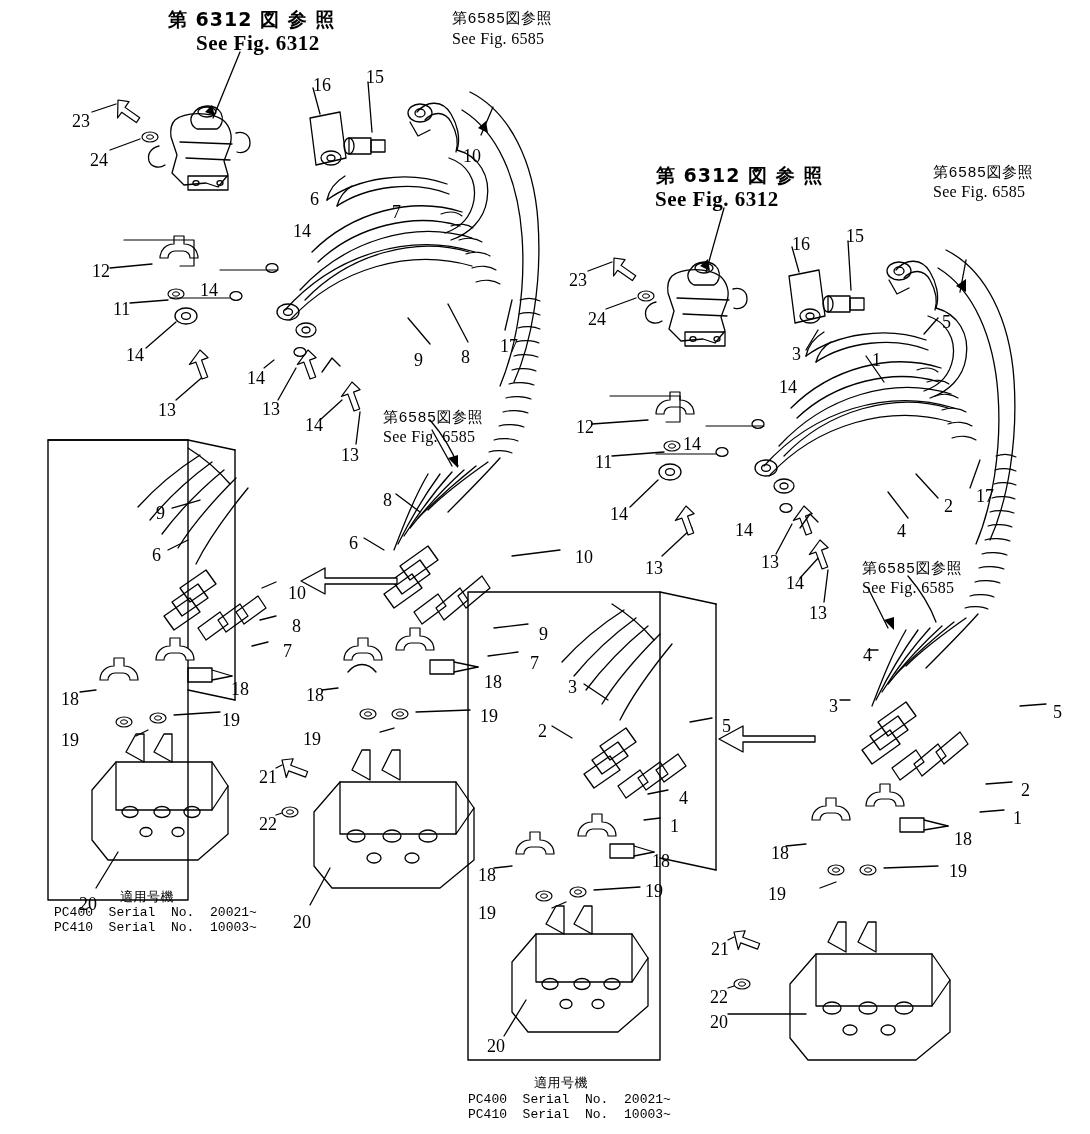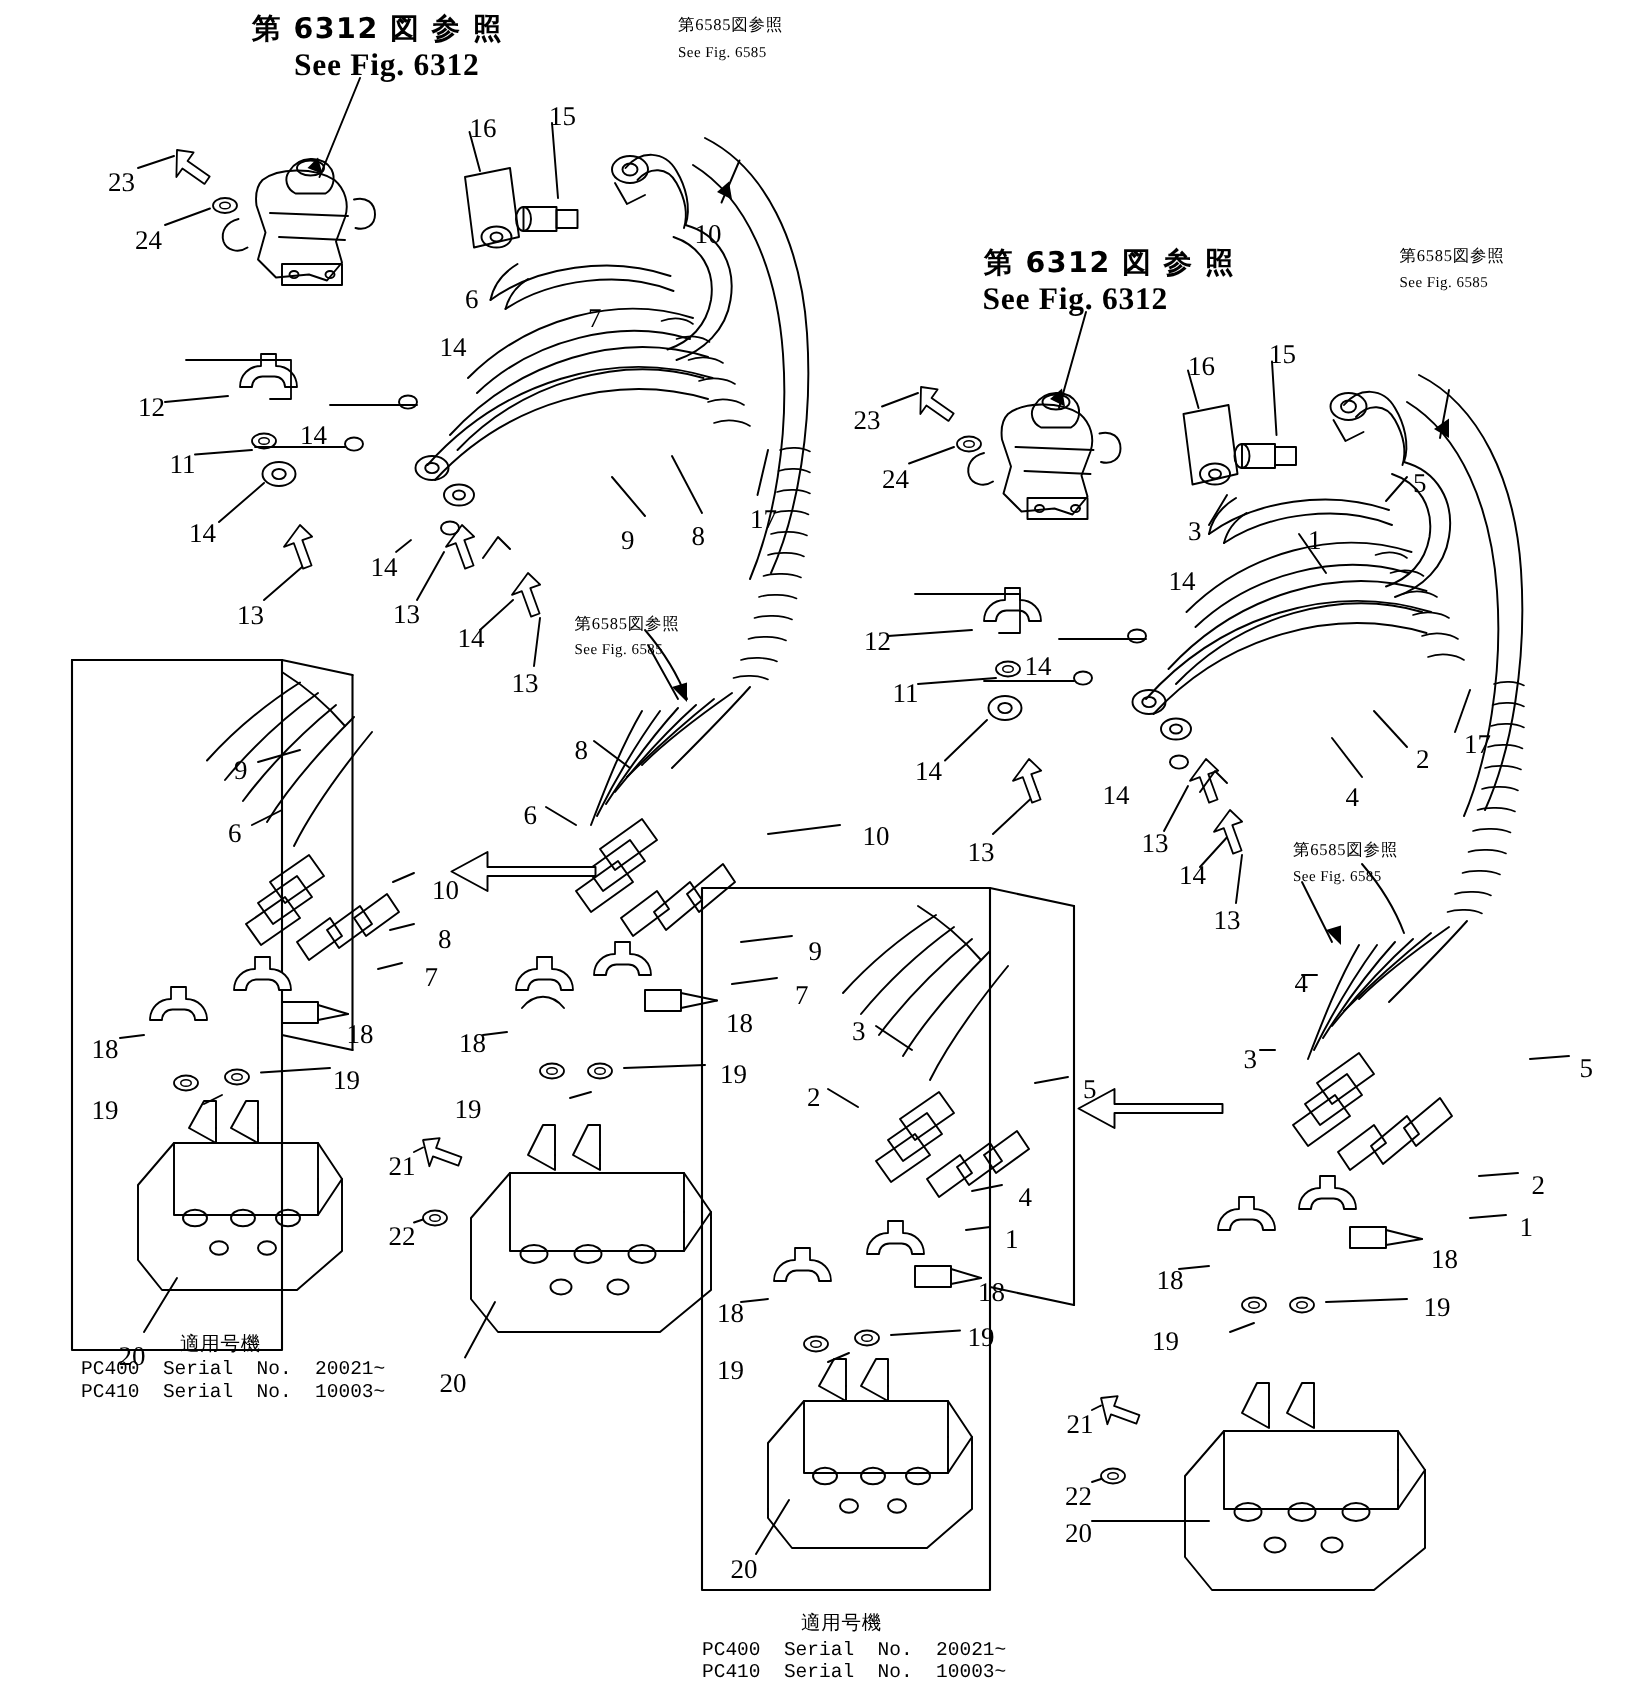--- a/index.html
+++ b/index.html
@@ -29,39 +29,39 @@
     font-family: "Liberation Serif", serif;
     font-size: 17px;
     line-height: 1;
     white-space: nowrap;
     color: #000;
   }
   .num {
     font-size: 18px;
   }
   .jp {
-    font-family: Liberation Serif, serif;
-    font-size: 11px;
+    font-family: Liberation Mono, monospace;
+    font-size: 15px;
     letter-spacing: 0.5px;
   }
   .jp-big {
     font-family: "DejaVu Sans", sans-serif;
     font-size: 19px;
     font-weight: bold;
     letter-spacing: 1px;
   }
   .fig-big {
     font-family: "Liberation Serif", serif;
     font-size: 21px;
     font-weight: bold;
     letter-spacing: 0.5px;
   }
   .fig-small {
     font-family: "Liberation Serif", serif;
-    font-size: 10px;
+    font-size: 16px;
     letter-spacing: 0.3px;
   }
   .serial {
     font-family: "Liberation Mono", monospace;
     font-size: 13px;
     white-space: pre;
     line-height: 15px;
   }
   .serial-jp {
     font-family: "DejaVu Sans", sans-serif;

